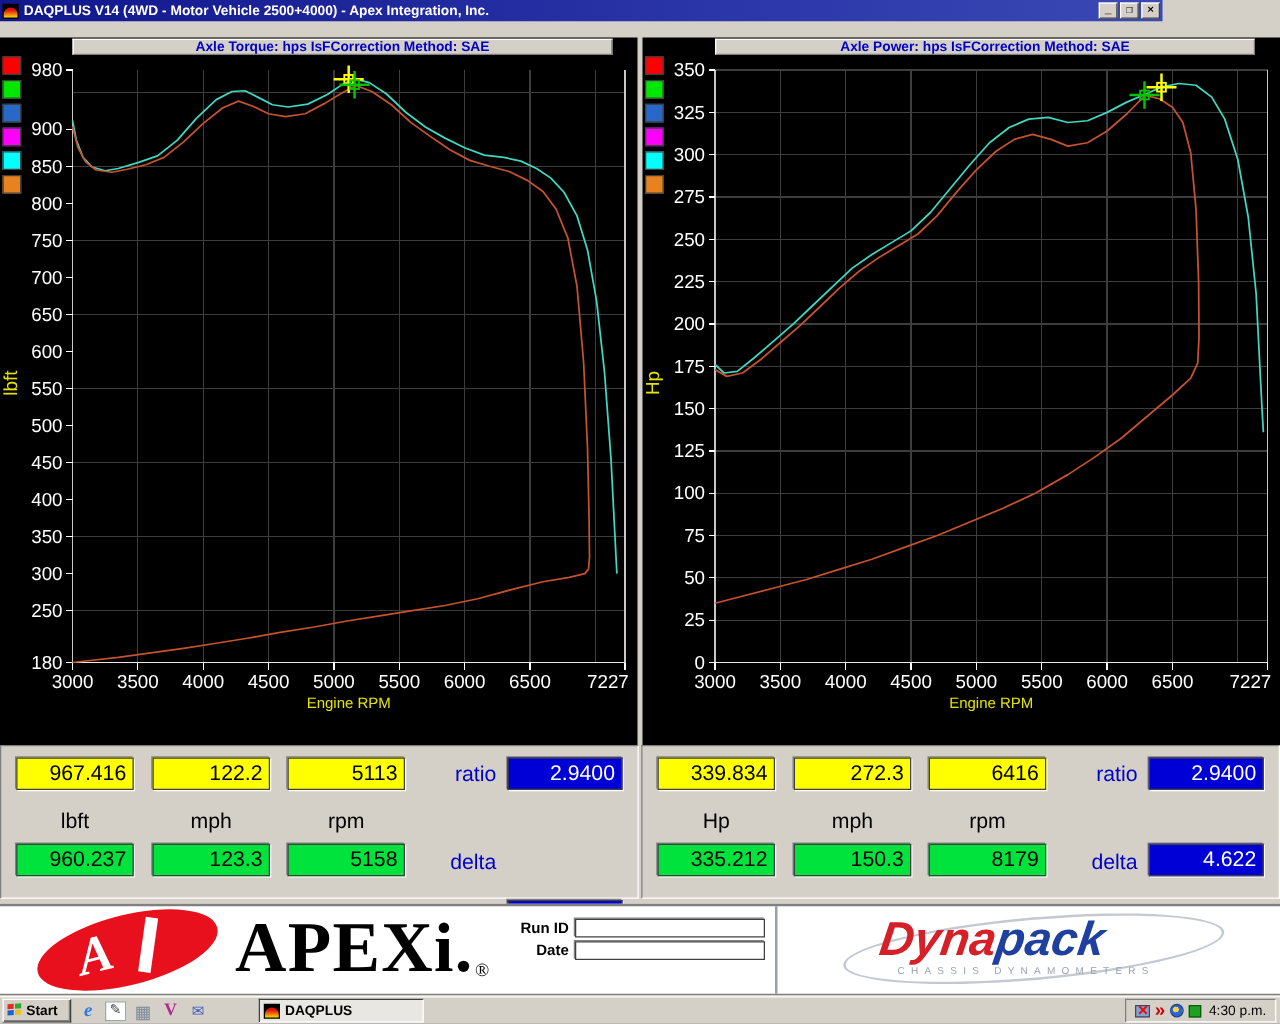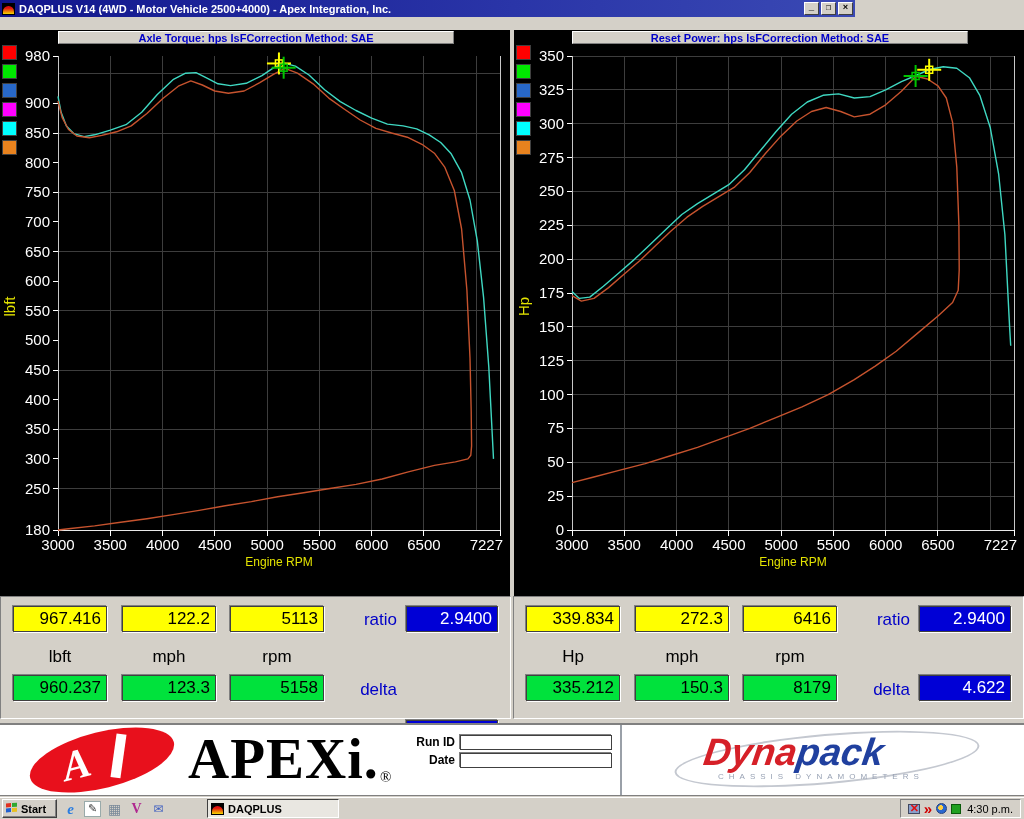--- a/index.html
+++ b/index.html
@@ -1,42 +1,42 @@
 <!DOCTYPE html>
 <html><head>
 <meta charset="utf-8">
 <style>
   html,body{margin:0;padding:0;background:#6b6b6b;}
   *{box-sizing:border-box;}
   .screen{position:relative;width:1024px;height:819px;background:#d4d0c8;
     font-family:"Liberation Sans",sans-serif;overflow:hidden;}
 
   
-  .titlebar{position:absolute;left:0;top:0;width:855px;height:17px;
+  .titlebar{position:absolute;left:0;top:0;width:930px;height:17px;
     background:linear-gradient(90deg,#11168c,#2a35a8 60%,#3a49b4);
     display:flex;align-items:center;color:#fff;font-weight:bold;font-size:11px;padding-left:2px;gap:4px;}
   .daq-icon{width:13px;height:12px;background:#000;position:relative;overflow:hidden;flex:none;}
   .daq-icon::after{content:'';position:absolute;left:1px;right:1px;bottom:1px;height:8px;
     border-radius:8px 8px 0 0;background:linear-gradient(#e01010 25%,#f5d800);}
   .tb-title{flex:1;white-space:nowrap;overflow:hidden;}
   .tb-btns{display:flex;gap:2px;margin-right:2px;}
   .tb-btn{width:15px;height:13px;background:#d4d0c8;border:1px solid;
     border-color:#fff #404040 #404040 #fff;font-size:9px;line-height:10px;text-align:center;
     color:#000;font-weight:bold;font-family:"Liberation Mono",monospace;}
 
   
   .menubar{position:absolute;left:0;top:17px;width:1024px;height:13px;background:#d4d0c8;
     display:flex;align-items:center;font-size:11px;gap:0;}
   .menu-item{padding:0 8px;color:#000;}
 
   
   .charts{position:absolute;left:0;top:30px;width:1024px;height:566px;background:#d4d0c8;
     display:flex;gap:4px;}
   .panel{position:relative;width:510px;height:566px;background:#000;}
-  .phead{position:absolute;left:58px;top:1px;width:396px;height:13px;background:#d4d0c8;
+  .phead{position:absolute;left:58px;top:1px;width:432px;height:13px;background:#d4d0c8;
     border:1px solid;border-color:#fff #808080 #808080 #fff;
     display:flex;justify-content:center;align-items:center;
     font-size:11px;font-weight:bold;color:#0000c8;white-space:nowrap;}
   .legend{position:absolute;left:2px;top:15px;display:flex;flex-direction:column;gap:4px;}
   .lg-sq{width:15px;height:15px;border:1px solid #404040;}
   svg.plot{position:absolute;left:0;top:0;width:510px;height:566px;display:block;}
   svg text{font-family:"Liberation Sans",sans-serif;}
   .ytitle{position:absolute;left:-26px;top:268px;width:70px;text-align:center;
     color:#e3e300;font-size:15px;transform:rotate(-90deg);}
   .xtitle{position:absolute;left:58px;top:525px;width:442px;text-align:center;
@@ -303,21 +303,21 @@
           <polyline points="58.0,261.6 65.3,268.4 75.8,267.1 89.4,256.2 105.1,242.7 120.7,229.1 136.4,214.2 152.1,199.3 167.8,184.5 183.5,173.6 199.2,164.1 214.8,154.7 230.5,139.8 246.2,120.8 261.9,101.8 277.6,84.2 293.3,72.0 309.0,65.3 324.6,63.9 340.3,68.0 356.0,66.6 371.7,59.9 387.4,51.7 403.1,45.0 415.6,39.5 429.2,36.8 442.8,38.2 455.4,47.7 465.8,65.3 476.3,97.8 484.6,143.8 490.9,204.8 495.6,296.9 496.7,315.8" fill="none" stroke="#3fd8c2" stroke-width="1.4" stroke-linejoin="round"></polyline>
           <polyline points="58.0,265.7 67.4,271.1 80.0,268.4 94.6,257.6 110.3,244.0 126.0,230.5 141.7,215.6 157.3,200.7 173.0,187.2 188.7,176.3 204.4,166.8 220.1,157.4 235.8,142.5 251.4,123.5 267.1,105.9 282.8,91.0 297.5,81.5 312.1,77.5 326.7,81.5 340.3,86.9 356.0,84.2 371.7,74.8 387.4,61.2 402.0,46.3 413.5,49.0 424.0,55.8 432.3,68.0 438.6,92.4 442.8,137.1 444.9,195.3 445.2,240.0 444.2,260.3 438.6,272.5 424.0,286.0 403.1,303.6 382.2,321.2 361.2,336.1 340.3,349.7 314.2,364.6 288.0,376.8 261.9,387.6 235.8,398.4 209.6,407.9 183.5,417.4 157.3,425.5 131.2,433.6 105.1,440.4 78.9,447.2 58.0,452.6" fill="none" stroke="#c6532e" stroke-width="1.4" stroke-linejoin="round"></polyline>
           <line x1="415.19706647740713" x2="415.19706647740713" y1="28.767668571428565" y2="50.767668571428565" stroke="#ffff00" stroke-width="2"></line>
           <line x1="403.19706647740713" x2="427.19706647740713" y1="39.767668571428565" y2="39.767668571428565" stroke="#ffff00" stroke-width="2"></line>
           <rect x="411.69706647740713" y="36.267668571428565" width="7" height="7" fill="none" stroke="#ffff00" stroke-width="1.5"></rect>
           <line x1="401.6035013011592" x2="401.6035013011592" y1="35.027177142857155" y2="57.027177142857155" stroke="#00c400" stroke-width="2"></line>
           <line x1="389.6035013011592" x2="413.6035013011592" y1="46.027177142857155" y2="46.027177142857155" stroke="#00c400" stroke-width="2"></line>
           <rect x="398.1035013011592" y="42.527177142857155" width="7" height="7" fill="none" stroke="#00c400" stroke-width="1.5"></rect>
         </svg>
       <div class="phead">
-        <span>Reset Power: hps IsF</span>
+        <span>Axle Power: hps IsF</span>
         <span>Correction Method: SAE</span>
       </div>
       <div class="legend">
           <div class="lg-sq" style="background: rgb(255, 0, 0);"></div>
           <div class="lg-sq" style="background: rgb(0, 232, 0);"></div>
           <div class="lg-sq" style="background: rgb(40, 104, 200);"></div>
           <div class="lg-sq" style="background: rgb(255, 0, 255);"></div>
           <div class="lg-sq" style="background: rgb(0, 255, 255);"></div>
           <div class="lg-sq" style="background: rgb(232, 130, 30);"></div>
         </div>

